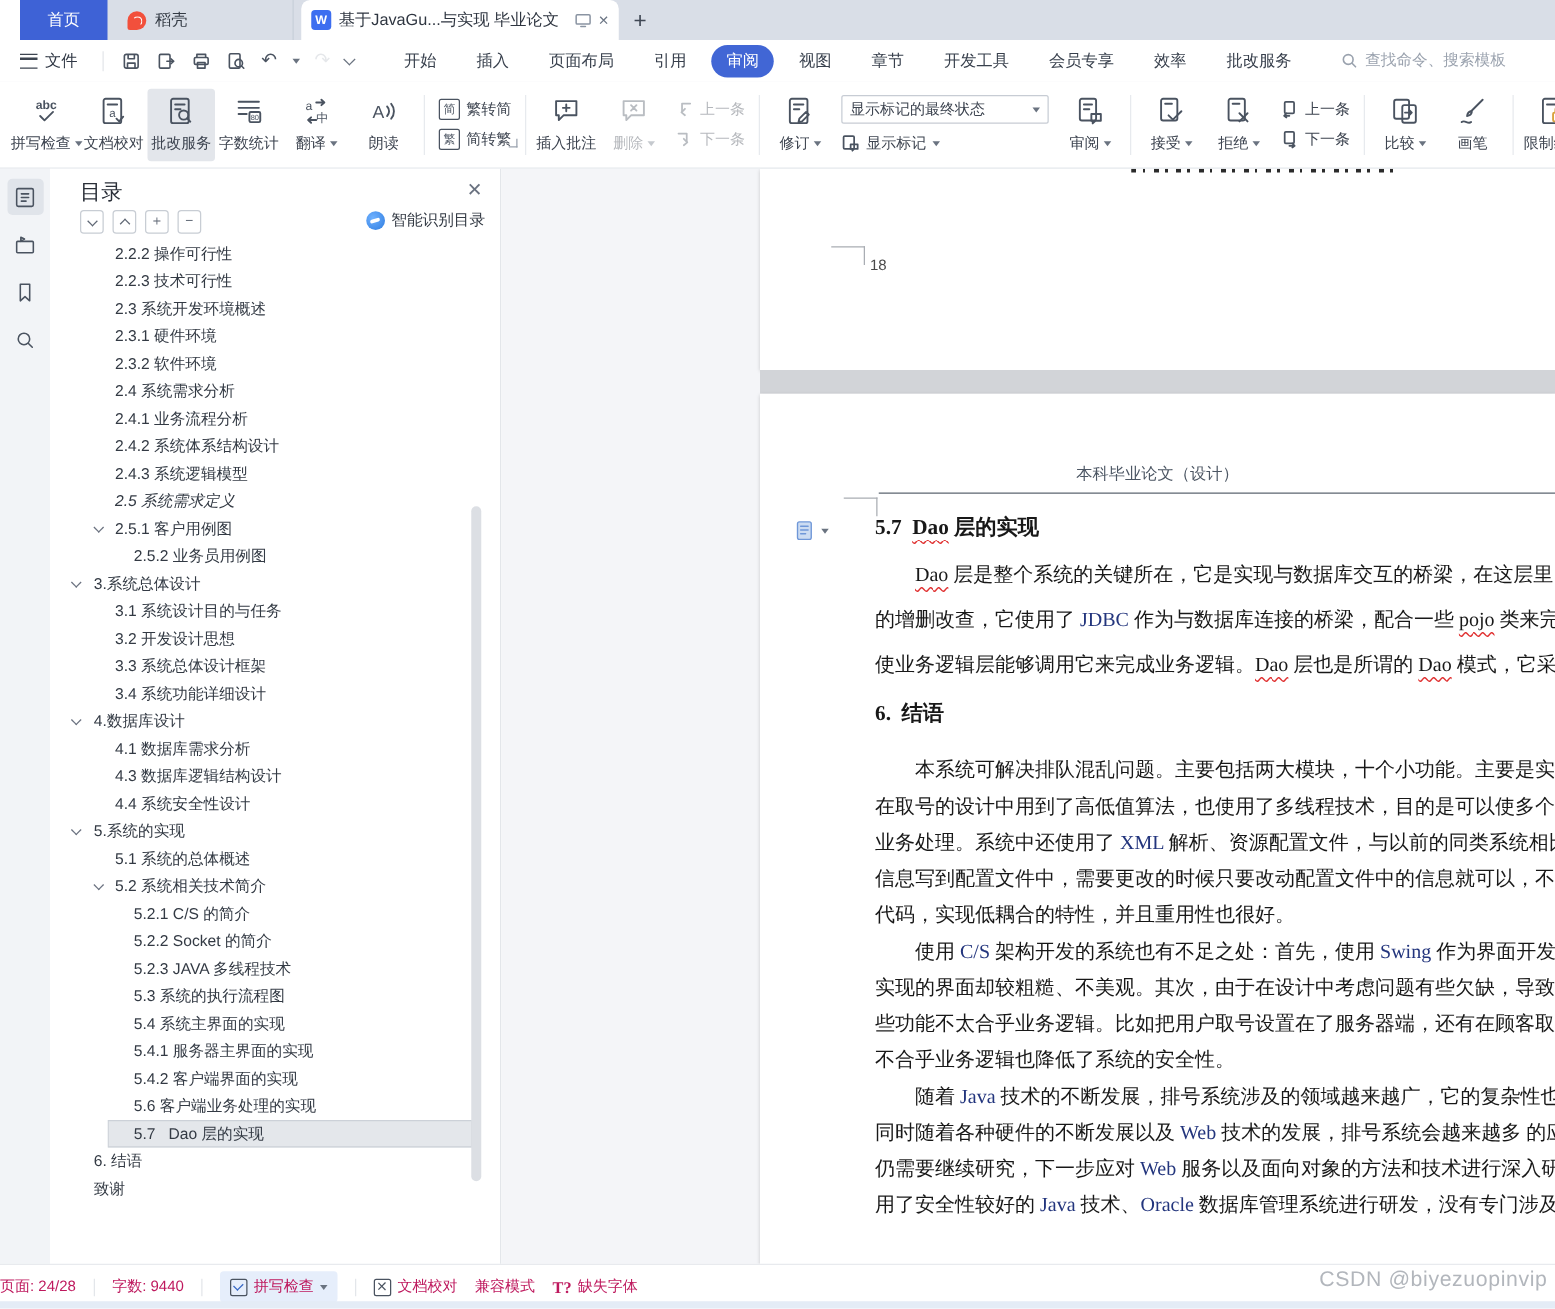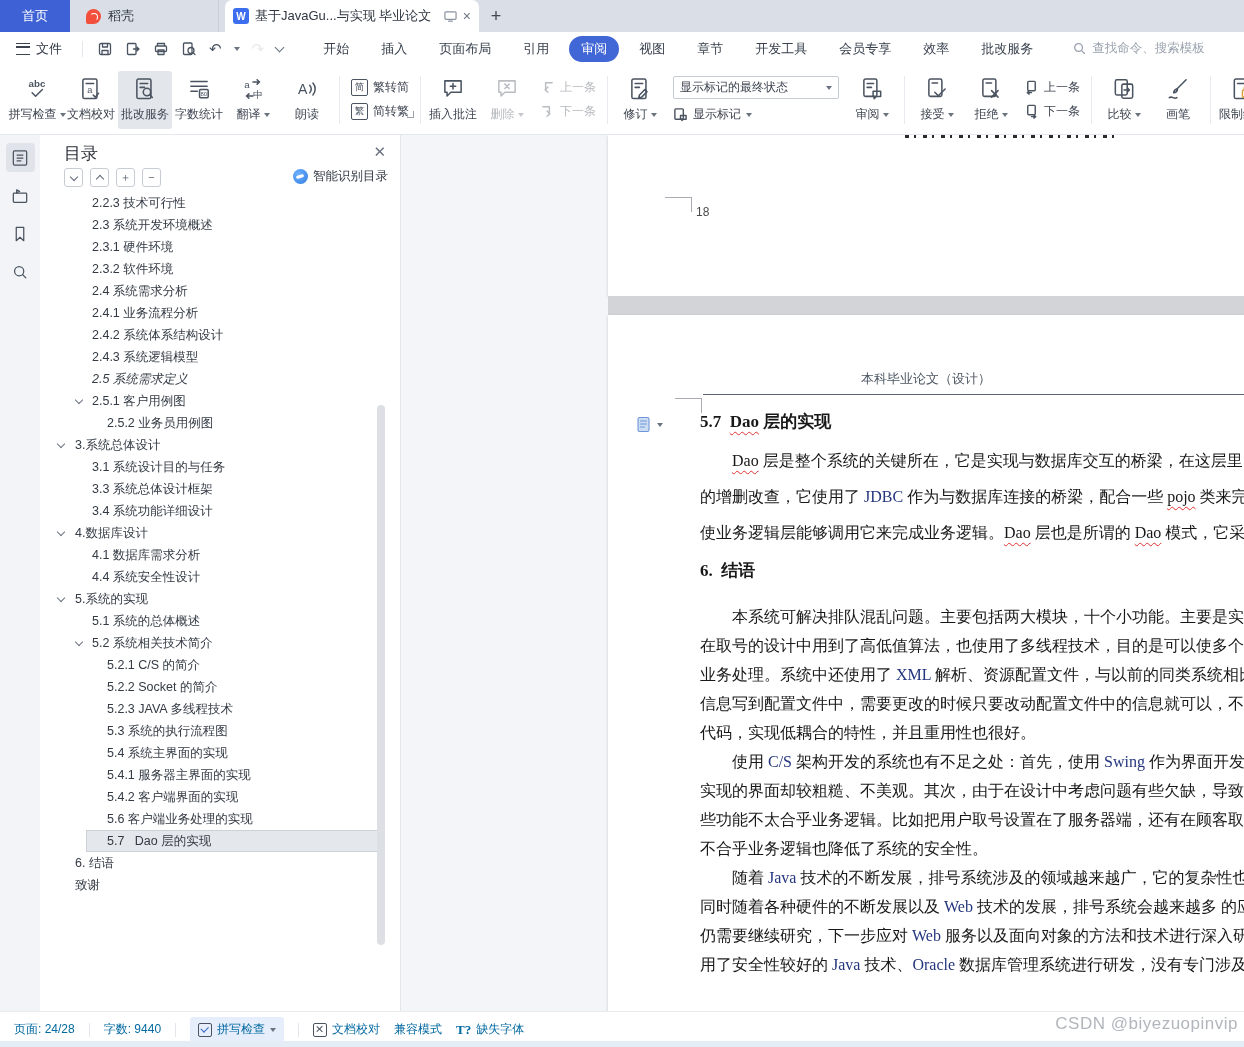--- a/index.html
+++ b/index.html
@@ -1,20 +1,20 @@
 <!DOCTYPE html>
 <html><head>
 <meta charset="utf-8">
 <style>
   html,body{margin:0;padding:0;background:#fff;}
   #app{position:relative;width:1244px;height:1047px;overflow:hidden;
        font-family:"Liberation Sans","DejaVu Sans",sans-serif;color:#3a424e;
        -webkit-font-smoothing:antialiased;}
   
-  .tabbar{position:absolute;left:0;top:0;right:0;height:32px;background:#d9dee7;display:flex;align-items:stretch;}
+  .tabbar{position:absolute;left:16px;top:0;right:0;height:32px;background:#d9dee7;display:flex;align-items:stretch;}
   .tab-home{width:70px;background:#3e62d6;color:#fff;font-size:13px;display:flex;align-items:center;justify-content:center;}
   .tab-docer{width:132px;display:flex;align-items:center;gap:7px;padding-left:16px;font-size:13px;color:#333a44;border-right:1px solid #c8cfda;}
   .docer-ic{width:15px;height:15px;border-radius:50% 50% 50% 2px;background:#f2503c;position:relative;flex:0 0 auto;}
   .docer-ic::after{content:"";position:absolute;left:4px;top:4px;width:6px;height:6px;border-radius:50%;border:1.6px solid #fff;border-left-color:transparent;border-bottom-color:transparent;}
   .tab-doc{width:238px;margin-left:6px;background:#fff;border-radius:7px 7px 0 0;display:flex;align-items:center;gap:6px;padding:0 8px;font-size:13px;color:#2e3540;}
   .wlogo{width:16px;height:16px;border-radius:3px;background:#3d6ef0;color:#fff;font-size:10px;font-weight:bold;display:flex;align-items:center;justify-content:center;flex:0 0 auto;}
   .tab-doc .title{flex:1;overflow:hidden;white-space:nowrap;}
   .mini-ic{color:#8a94a2;font-size:12px;flex:0 0 auto;display:flex;align-items:center;}
   .tab-close{color:#6c7685;font-size:14px;line-height:1;flex:0 0 auto;}
   .tab-add{width:34px;display:flex;align-items:center;justify-content:center;color:#3f4754;font-size:18px;}
@@ -91,21 +91,21 @@
   .doc-flow{position:absolute;left:92px;top:94px;right:0;font-family:"Liberation Serif","DejaVu Serif",serif;font-size:16px;color:#181818;}
   .doc-line{height:29px;line-height:29px;white-space:pre;overflow:visible;}
   .p1 .doc-line{height:36px;line-height:36px;}
   .doc-heading{font-weight:bold;font-size:17px;height:26px;line-height:26px;white-space:pre;}
   .h57{margin-bottom:8px;}
   .h6{margin-top:7px;margin-bottom:18px;}
   .ind{padding-left:32px;}
   .seg-sp{text-decoration:underline;text-decoration-style:wavy;text-decoration-color:#e03131;text-decoration-thickness:1px;text-underline-offset:4px;}
   .seg-en{color:#23357d;}
   
-  .statusbar{position:absolute;left:0;bottom:0;right:0;height:35px;background:#fff;border-top:1px solid #e8eaee;display:flex;align-items:center;font-size:12px;color:#0369a1;padding-left:14px;gap:14px;}
+  .statusbar{position:absolute;left:0;bottom:0;right:0;height:35px;background:#fff;border-top:1px solid #e8eaee;display:flex;align-items:center;font-size:12px;color:#be185d;gap:14px;}
   .statusbar::after{content:"";position:absolute;left:0;right:0;bottom:0;height:6px;background:#e4ecf6;}
   .sdiv{width:1px;height:14px;background:#e3e6ea;}
   .spill{display:flex;align-items:center;gap:5px;background:#e6eefb;border-radius:3px;padding:4px 8px;}
   .sitem{display:flex;align-items:center;gap:5px;}
   .cbx{width:12px;height:12px;border:1.3px solid #4a5360;border-radius:2px;position:relative;}
   .cbx.chk::after{content:"";position:absolute;left:2px;top:2.2px;width:6px;height:3.5px;border-left:1.6px solid #3566c4;border-bottom:1.6px solid #3566c4;transform:rotate(-45deg);}
   .cbx.x::before,.cbx.x::after{content:"";position:absolute;left:5px;top:1.5px;width:1.4px;height:8px;background:#4a5360;}
   .cbx.x::before{transform:rotate(45deg);}.cbx.x::after{transform:rotate(-45deg);}
   .tq{font-family:"Liberation Serif",serif;font-weight:bold;font-size:13px;}
   .watermark{position:absolute;right:6px;top:1014px;font-size:17px;color:#b2b6bc;letter-spacing:.5px;}
@@ -461,37 +461,40 @@
           <span class="chev up"></span>
         </span>
       <span class="tcb">＋</span>
       <span class="tcb">−</span>
     </div>
     <div class="smart">
       <span class="smart-ic"></span>
       <span>智能识别目录</span>
     </div>
     <div class="toclist" id="toc-list">
+        <div class="trow" style="padding-left: 52px;"><span>2.2.2 操作可行性</span></div>
         <div class="trow" style="padding-left: 52px;"><span>2.2.3 技术可行性</span></div>
         <div class="trow" style="padding-left: 52px;"><span>2.3 系统开发环境概述</span></div>
         <div class="trow" style="padding-left: 52px;"><span>2.3.1 硬件环境</span></div>
         <div class="trow" style="padding-left: 52px;"><span>2.3.2 软件环境</span></div>
         <div class="trow" style="padding-left: 52px;"><span>2.4 系统需求分析</span></div>
         <div class="trow" style="padding-left: 52px;"><span>2.4.1 业务流程分析</span></div>
         <div class="trow" style="padding-left: 52px;"><span>2.4.2 系统体系结构设计</span></div>
         <div class="trow" style="padding-left: 52px;"><span>2.4.3 系统逻辑模型</span></div>
         <div class="trow" style="padding-left: 52px; font-style: italic;"><span>2.5 系统需求定义</span></div>
         <div class="trow" style="padding-left: 52px;"><span class="arr" style="left: 35px;"></span><span>2.5.1 客户用例图</span></div>
         <div class="trow" style="padding-left: 67px;"><span>2.5.2 业务员用例图</span></div>
         <div class="trow" style="padding-left: 35px;"><span class="arr" style="left: 17px;"></span><span>3.系统总体设计</span></div>
         <div class="trow" style="padding-left: 52px;"><span>3.1 系统设计目的与任务</span></div>
+        <div class="trow" style="padding-left: 52px;"><span>3.2 开发设计思想</span></div>
         <div class="trow" style="padding-left: 52px;"><span>3.3 系统总体设计框架</span></div>
         <div class="trow" style="padding-left: 52px;"><span>3.4 系统功能详细设计</span></div>
         <div class="trow" style="padding-left: 35px;"><span class="arr" style="left: 17px;"></span><span>4.数据库设计</span></div>
         <div class="trow" style="padding-left: 52px;"><span>4.1 数据库需求分析</span></div>
+        <div class="trow" style="padding-left: 52px;"><span>4.3 数据库逻辑结构设计</span></div>
         <div class="trow" style="padding-left: 52px;"><span>4.4 系统安全性设计</span></div>
         <div class="trow" style="padding-left: 35px;"><span class="arr" style="left: 17px;"></span><span>5.系统的实现</span></div>
         <div class="trow" style="padding-left: 52px;"><span>5.1 系统的总体概述</span></div>
         <div class="trow" style="padding-left: 52px;"><span class="arr" style="left: 35px;"></span><span>5.2 系统相关技术简介</span></div>
         <div class="trow" style="padding-left: 67px;"><span>5.2.1 C/S 的简介</span></div>
         <div class="trow" style="padding-left: 67px;"><span>5.2.2 Socket 的简介</span></div>
         <div class="trow" style="padding-left: 67px;"><span>5.2.3 JAVA 多线程技术</span></div>
         <div class="trow" style="padding-left: 67px;"><span>5.3 系统的执行流程图</span></div>
         <div class="trow" style="padding-left: 67px;"><span>5.4 系统主界面的实现</span></div>
         <div class="trow" style="padding-left: 67px;"><span>5.4.1 服务器主界面的实现</span></div>

